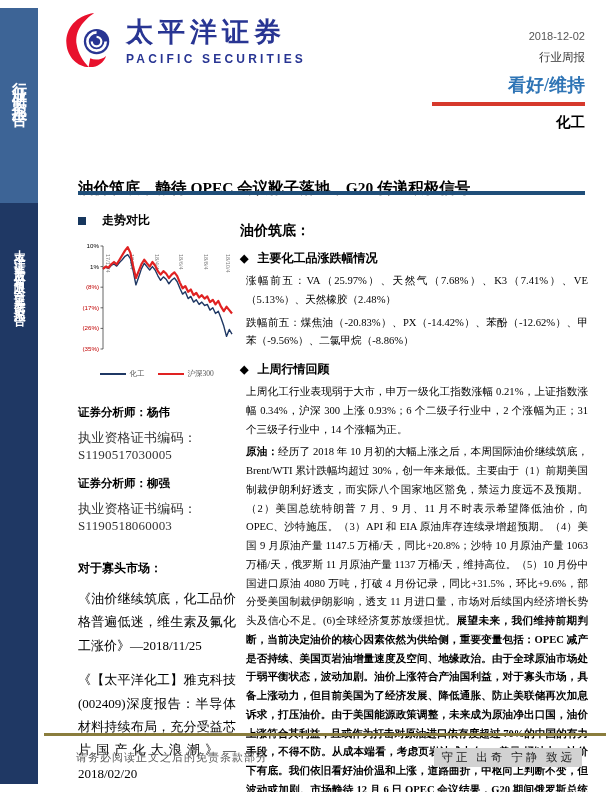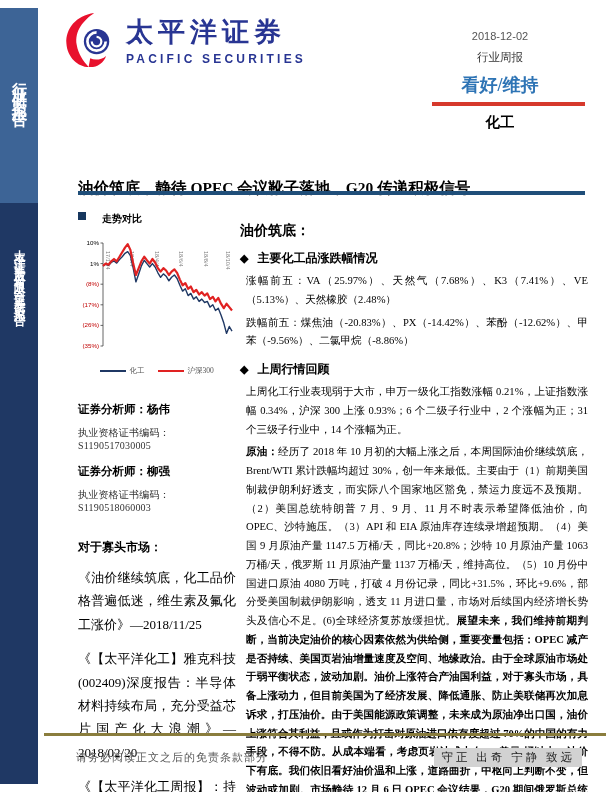--- a/index.html
+++ b/index.html
@@ -13,40 +13,40 @@
                display:flex;justify-content:center;padding-top:38px;box-sizing:border-box;}
   .vtext{writing-mode:vertical-rl;text-orientation:upright;color:#fff;font-weight:bold;
          font-size:15px;letter-spacing:6px;line-height:1;}
   .vtext.small{font-size:11.5px;letter-spacing:4px;}
   
   .logo-wrap{position:absolute;left:64px;top:10px;display:flex;align-items:center;}
   .logo-mark{width:54px;height:60px;}
   .brand{margin-left:8px;color:#283593;}
   .brand-cn{font-size:27px;font-weight:bold;letter-spacing:5px;font-family:"Liberation Sans",sans-serif;}
   .brand-en{font-size:12px;font-weight:bold;letter-spacing:3.2px;font-family:"Liberation Sans",sans-serif;margin-top:2px;}
-  .head-meta{position:absolute;right:27px;top:30px;width:170px;text-align:center;}
+  .head-meta{position:absolute;right:27px;top:30px;width:170px;text-align:right;}
   .hm-date{font-size:11px;color:#555;font-family:"Liberation Sans",sans-serif;}
   .hm-type{font-size:11.5px;color:#333;margin-top:8px;}
   .hm-rating{font-size:18px;font-weight:bold;color:#2E74B5;margin-top:8px;}
   .hm-redline{height:4px;background:#D6392C;margin-top:5px;width:153px;margin-left:auto;}
   .hm-industry{font-size:14.5px;font-weight:bold;margin-top:7px;}
   
   .report-title{position:absolute;left:78px;top:168px;width:510px;font-size:15.5px;font-weight:bold;}
   .title-rule{position:absolute;left:78px;top:191px;width:507px;height:4px;background:#1F4E79;}
   
   .left-col{position:absolute;left:78px;top:212px;width:158px;}
   .right-col{position:absolute;left:240px;top:222px;width:348px;}
-  .chart-head{display:flex;align-items:flex-start;font-size:10px;font-weight:bold;}
+  .chart-head{display:flex;align-items:center;font-size:12px;font-weight:bold;}
   .sq{width:8px;height:8px;background:#17375E;margin-right:16px;}
   .chart-box{margin-top:12px;}
   .legend{display:flex;justify-content:center;gap:14px;margin-top:6px;font-size:7.5px;color:#555;}
   .legend .sw{display:inline-block;width:26px;height:0;border-top:2px solid #000;vertical-align:middle;margin-right:3px;}
   .analysts{margin-top:26px;}
   .an-role{font-size:11.5px;font-weight:bold;margin-bottom:9px;}
-  .an-cert{font-size:10px;color:#333;margin-bottom:13px;letter-spacing:0.2px;}
+  .an-cert{font-size:13px;color:#333;margin-bottom:13px;letter-spacing:0.2px;}
   .rel-head{font-size:12px;font-weight:bold;margin-top:26px;margin-bottom:10px;}
   .rel-item{font-size:13px;line-height:1.8;margin-bottom:11px;text-align:justify;}
   
   .sum-head{font-size:14px;font-weight:bold;}
   .sec-head{display:flex;align-items:center;font-size:12px;font-weight:bold;margin-top:10px;margin-bottom:5px;}
   .diamond{margin-right:9px;font-size:11px;}
   .body-p{font-size:10.6px;line-height:1.77;margin:0 0 4px 6px;text-align:justify;}
   .b{font-weight:bold;}
   
   .foot-rule{position:absolute;left:44px;top:733px;width:562px;height:2.5px;background:#8A7D3D;}

